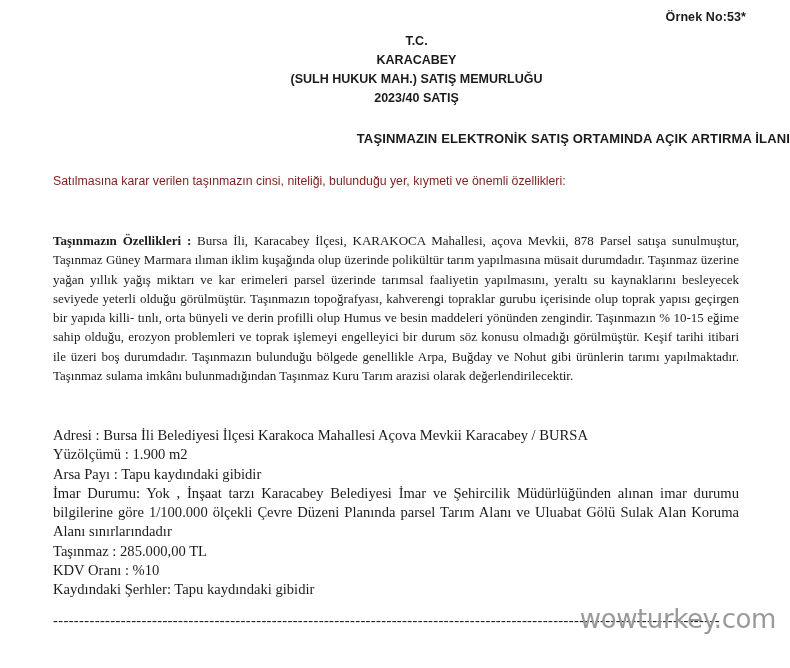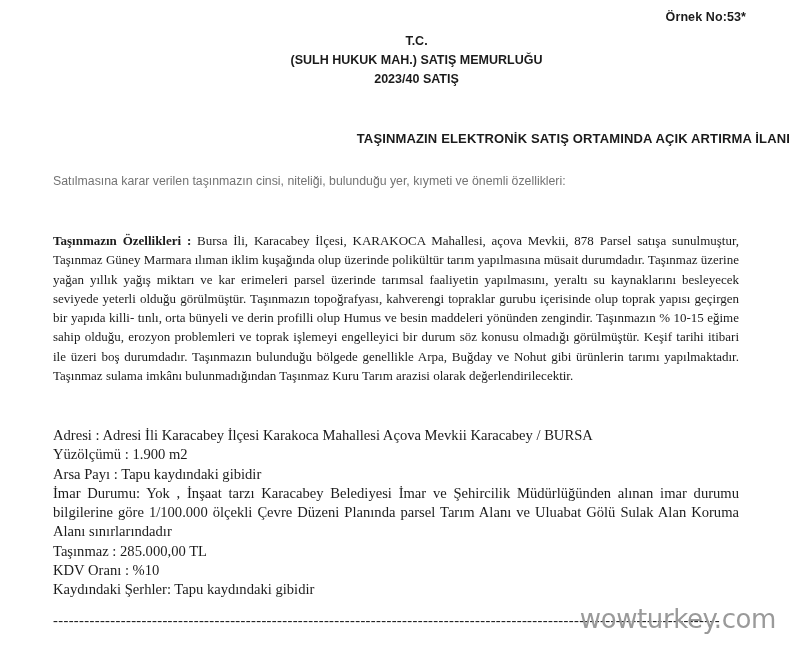--- a/index.html
+++ b/index.html
@@ -68,21 +68,21 @@
   }
 
   
   .intro-line {
     position: absolute;
     top: 174px;
     left: 53px;
     width: 690px;
     font-family: "Liberation Sans", "DejaVu Sans", sans-serif;
     font-size: 12.3px;
-    color: #737373;
+    color: #7f1d1d;
   }
 
   
   .body-block {
     position: absolute;
     top: 231px;
     left: 53px;
     width: 686px;
     font-family: Liberation Serif, serif;
     font-size: 13px;
@@ -143,36 +143,37 @@
 </style>
 </head>
 <body>
 
 <div class="page">
 
   <div class="ornek-no">Örnek No:53*</div>
 
   <div class="court-header">
     <span class="hline">T.C.</span>
+    <span class="hline">KARACABEY</span>
     <span class="hline">(SULH HUKUK MAH.) SATIŞ MEMURLUĞU</span>
     <span class="hline">2023/40 SATIŞ</span>
   </div>
 
   <div class="announce-title">TAŞINMAZIN ELEKTRONİK SATIŞ ORTAMINDA AÇIK ARTIRMA İLANI</div>
 
   <div class="intro-line">Satılmasına karar verilen taşınmazın cinsi, niteliği, bulunduğu yer, kıymeti ve önemli özellikleri:</div>
 
   <div class="body-block">
     <b>Taşınmazın Özellikleri :</b><span> Bursa İli, Karacabey İlçesi, KARAKOCA Mahallesi, açova Mevkii, 878 Parsel satışa sunulmuştur, Taşınmaz Güney Marmara ılıman iklim kuşağında olup üzerinde polikültür tarım yapılmasına müsait durumdadır. Taşınmaz üzerine yağan yıllık yağış miktarı ve kar erimeleri parsel üzerinde tarımsal faaliyetin yapılmasını, yeraltı su kaynaklarını besleyecek seviyede yeterli olduğu görülmüştür. Taşınmazın topoğrafyası, kahverengi topraklar gurubu içerisinde olup toprak yapısı geçirgen bir yapıda killi- tınlı, orta bünyeli ve derin profilli olup Humus ve besin maddeleri yönünden zengindir. Taşınmazın % 10-15 eğime sahip olduğu, erozyon problemleri ve toprak işlemeyi engelleyici bir durum söz konusu olmadığı görülmüştür. Keşif tarihi itibari ile üzeri boş durumdadır. Taşınmazın bulunduğu bölgede genellikle Arpa, Buğday ve Nohut gibi ürünlerin tarımı yapılmaktadır. Taşınmaz sulama imkânı bulunmadığından Taşınmaz Kuru Tarım arazisi olarak değerlendirilecektir.</span>
   </div>
 
   <div class="fields">
 
     <div class="field-row">
-      <span class="field-label">Adresi :</span><span class="field-value"> Adresi İli Karacabey İlçesi Karakoca Mahallesi Açova Mevkii Karacabey / BURSA</span>
+      <span class="field-label">Adresi :</span><span class="field-value"> Bursa İli Belediyesi İlçesi Karakoca Mahallesi Açova Mevkii Karacabey / BURSA</span>
     </div>
 
     <div class="field-row">
       <span class="field-label">Yüzölçümü :</span><span class="field-value"> 1.900 m2</span>
     </div>
 
     <div class="field-row">
       <span class="field-label">Arsa Payı :</span><span class="field-value"> Tapu kaydındaki gibidir</span>
     </div>
 

